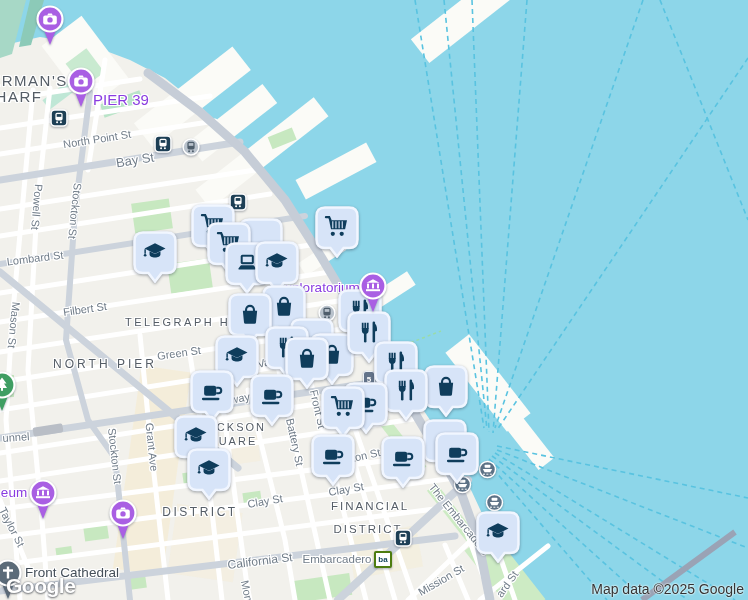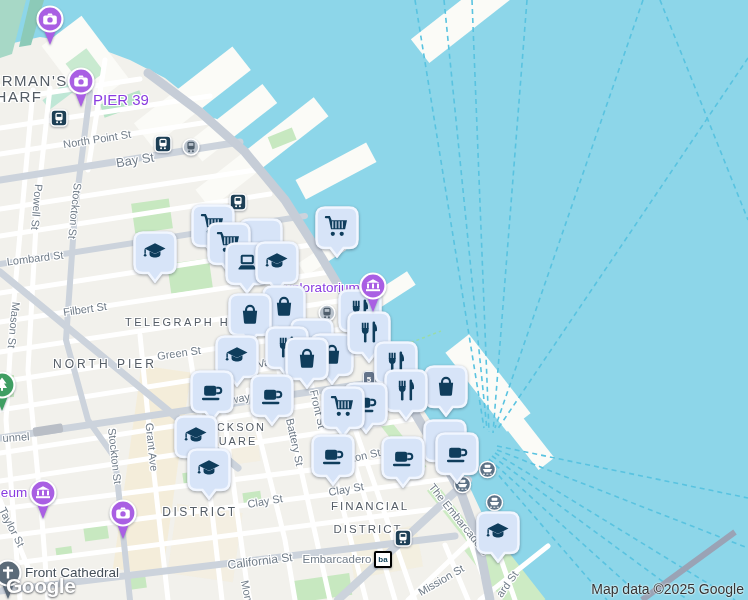--- a/index.html
+++ b/index.html
@@ -14,21 +14,21 @@
   .street{font-size:11px;}
   .area{color:#555d66;font-weight:700;}
   .poi-label{font-weight:500;}
   .poi-label.purple{color:#8a3ce0;}
   .poi-label.gray{color:#454f59;}
   .marker{position:absolute;filter:drop-shadow(0 1.5px 1.5px rgba(40,50,70,.45));}
   .pin,.transit,.ferry,.badge{position:absolute;filter:drop-shadow(0 1px 1px rgba(40,50,70,.4));}
   .badge{display:flex;align-items:center;justify-content:center;
          color:#fff;font-size:8px;font-weight:700;}
   .badge.b5{width:10px;height:15px;background:#64748a;border:1px solid #eef2f7;border-radius:3px;}
-  .badge.bba{width:14px;height:13px;background:#ffffff;border:2px solid #000000;border-radius:2px;
+  .badge.bba{width:14px;height:13px;background:#ffffff;border:2px solid #4d7c0f;border-radius:2px;
              color:#17475e;font-size:8px;text-transform:lowercase;}
   .google-logo{position:absolute;left:6px;bottom:2px;font-size:21px;font-weight:700;
          color:#fff;letter-spacing:-.5px;
          text-shadow:0 0 2px rgba(95,99,104,.9),0 1px 2px rgba(95,99,104,.8);}
   .attribution{position:absolute;right:4px;bottom:3px;font-size:14px;color:#333;
          text-shadow:0 0 2px #fff,0 0 2px #fff;}
 </style>
 </head>
 <body>
 

